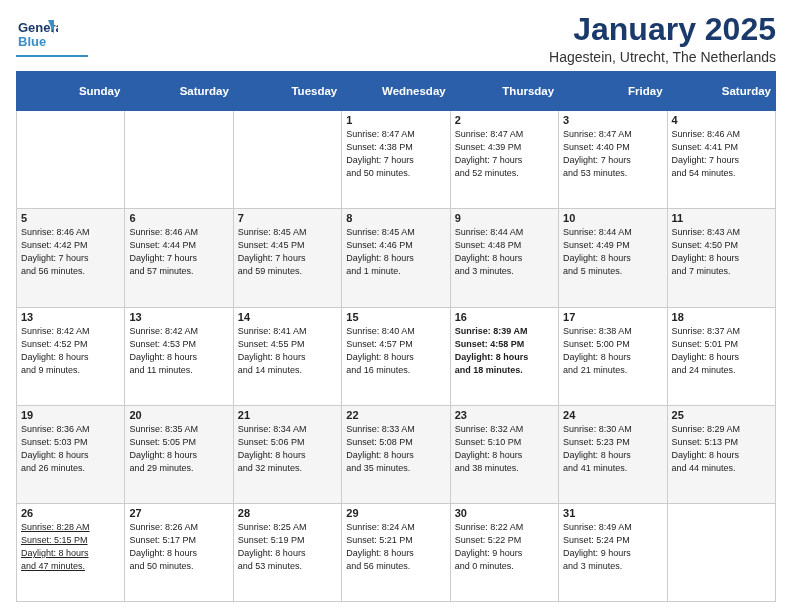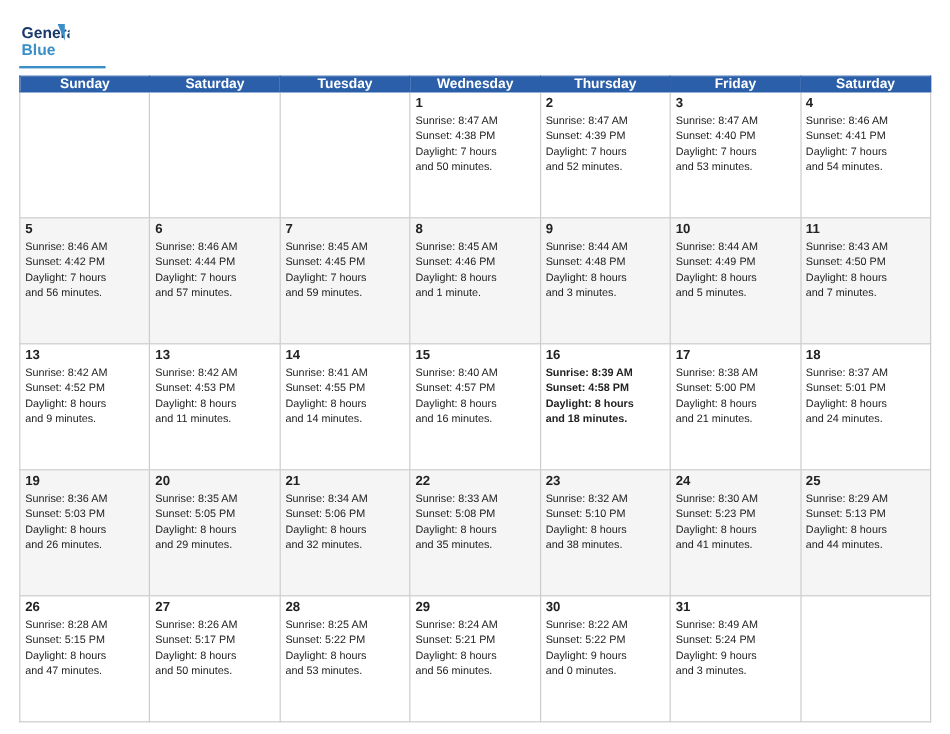--- a/index.html
+++ b/index.html
@@ -47,23 +47,23 @@
       border: 1px solid #ccc;
       border-collapse: collapse;
       width: 100%;
       table-layout: fixed;
     }
     .calendar thead th {
       background: #2b5faa;
       color: #fff;
       font-size: 11.5px;
       font-weight: bold;
-      padding: 0 4px;
+      padding: 13px 4px;
       border: 1px solid #2b5faa;
-      text-align: center;
+      text-align: right;
     }
     .calendar tbody td {
       border: 1px solid #ccc;
       vertical-align: top;
       padding: 3px 4px 3px 4px;
       font-size: 9.2px;
       color: #222;
       height: 88px;
     }
     .calendar tbody tr:nth-child(even) td {
@@ -92,20 +92,24 @@
   <div class="header">
     <div class="logo">
       <div style="display:flex;align-items:center;gap:0px;">
         <svg width="42" height="42" viewBox="0 0 42 42">
           <text x="2" y="20" font-family="Arial" font-weight="bold" font-size="13" fill="#1a3a6b">General</text>
           <text x="2" y="34" font-family="Arial" font-weight="bold" font-size="13" fill="#3a8fc8">Blue</text>
           <polygon points="32,8 38,8 38,22" fill="#3a8fc8"></polygon>
         </svg>
       </div>
       <div style="width:72px;height:2px;background:#3a8fc8;margin-top:1px;"></div>
+    </div>
+    <div class="title-area">
+      <div class="month-title">January 2025</div>
+      <div class="location">Hagestein, Utrecht, The Netherlands</div>
     </div>
   </div>
 
   <table class="calendar">
     <thead>
       <tr>
         <th>Sunday</th>
         <th>Saturday</th>
         <th>Tuesday</th>
         <th>Wednesday</th>
@@ -297,36 +301,36 @@
             <span class="day-num">25</span>
             <div class="day-info" style="white-space: pre-line;">Sunrise: 8:29 AM
 Sunset: 5:13 PM
 Daylight: 8 hours
 and 44 minutes.</div>
           </td>
         </tr>
         <tr>
           <td>
             <span class="day-num">26</span>
-            <div class="day-info" style="white-space: pre-line;">Sunrise: 8:28 AM
+            <div class="day-info" style="white-space: pre-line; text-decoration: underline;">Sunrise: 8:28 AM
 Sunset: 5:15 PM
 Daylight: 8 hours
 and 47 minutes.</div>
           </td>
           <td>
             <span class="day-num">27</span>
             <div class="day-info" style="white-space: pre-line;">Sunrise: 8:26 AM
 Sunset: 5:17 PM
 Daylight: 8 hours
 and 50 minutes.</div>
           </td>
           <td>
             <span class="day-num">28</span>
             <div class="day-info" style="white-space: pre-line;">Sunrise: 8:25 AM
-Sunset: 5:22 PM
+Sunset: 5:19 PM
 Daylight: 8 hours
 and 53 minutes.</div>
           </td>
           <td>
             <span class="day-num">29</span>
             <div class="day-info" style="white-space: pre-line;">Sunrise: 8:24 AM
 Sunset: 5:21 PM
 Daylight: 8 hours
 and 56 minutes.</div>
           </td>

